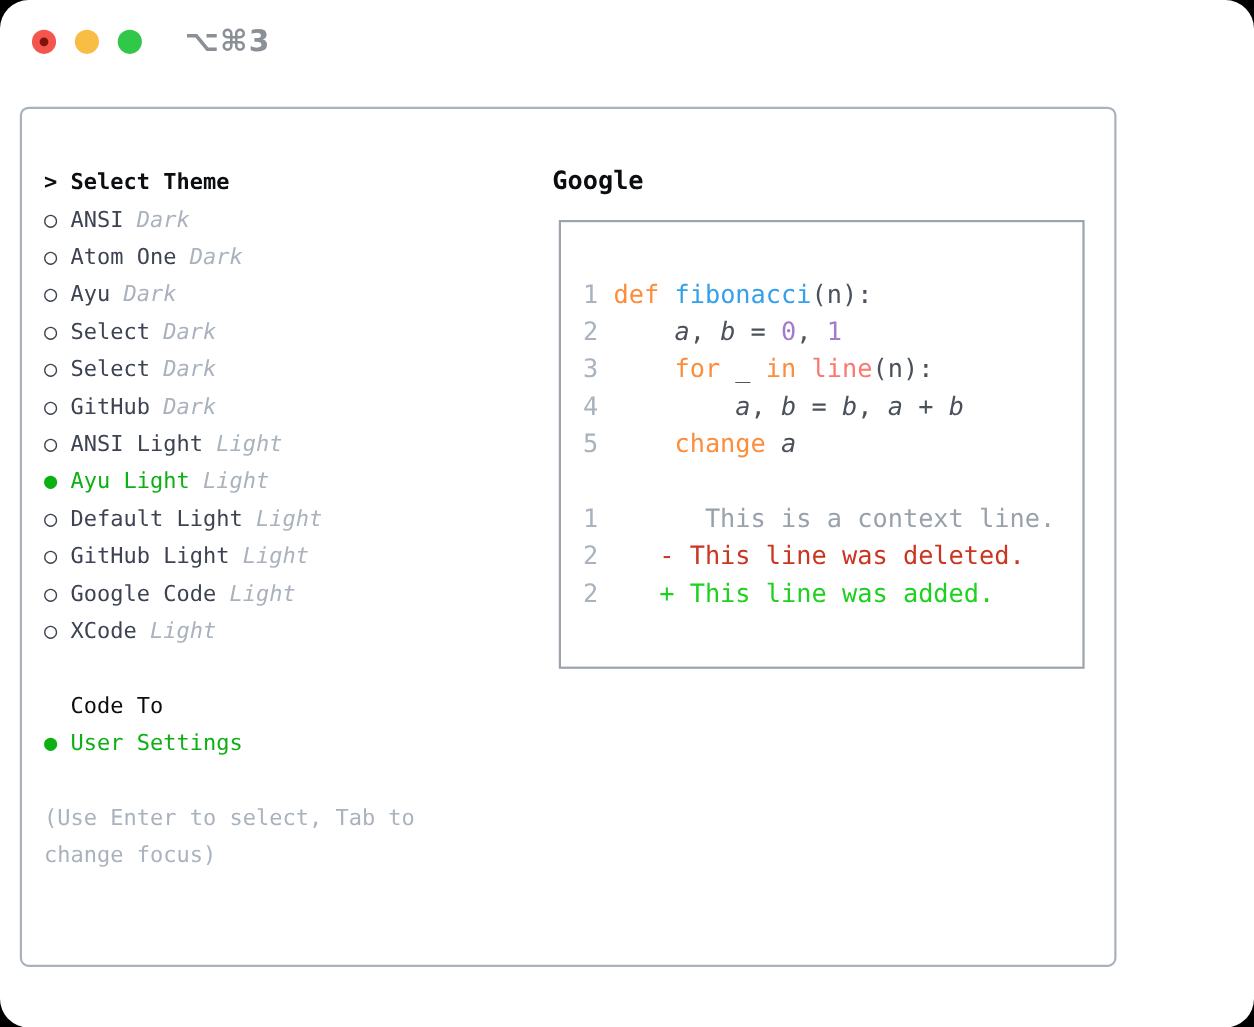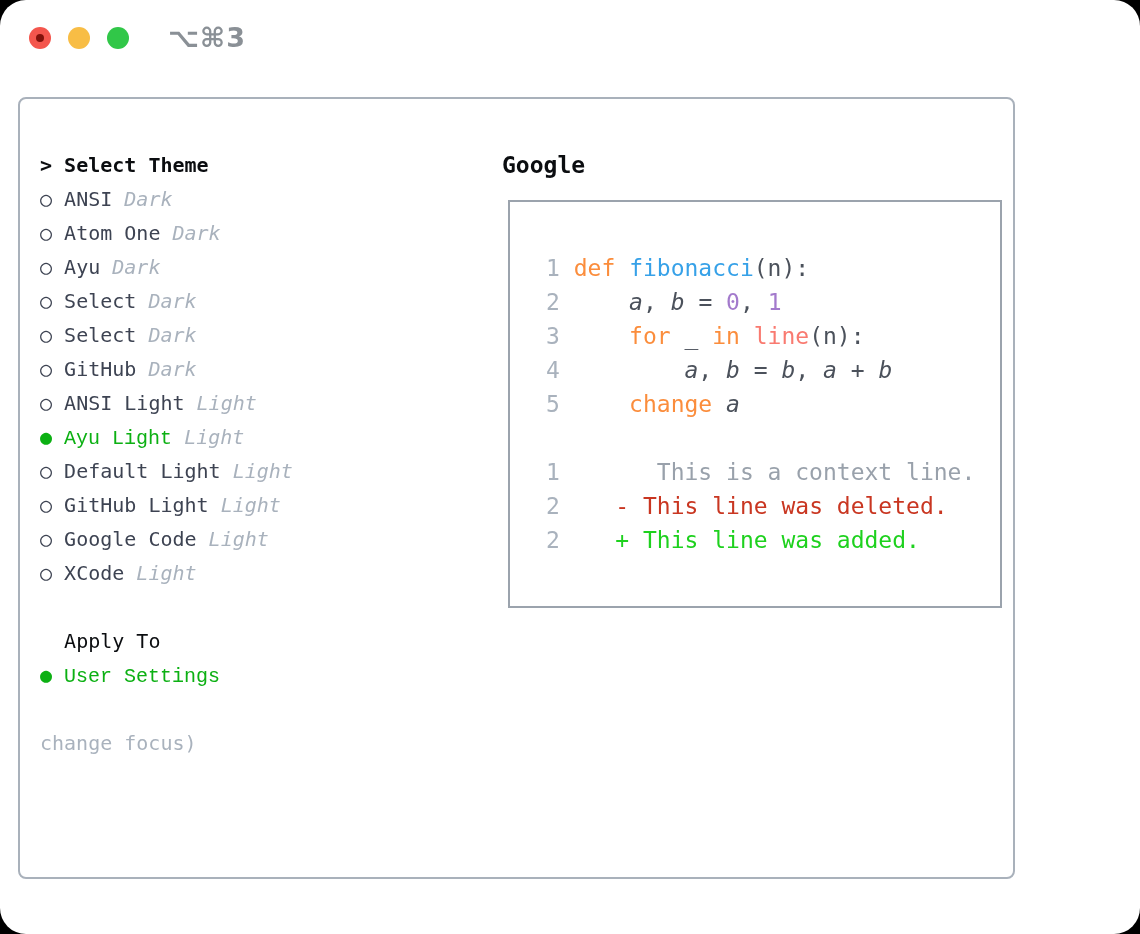--- a/index.html
+++ b/index.html
@@ -27,34 +27,34 @@
   
   .panel {
     position:absolute; left:18px; top:97px; width:993px; height:778px;
     background:#fff; border:2px solid var(--panel_border); border-radius:8px;
   }
   
   .left-col { position:absolute; left:20px; top:49px; }
   .row  { height:34px; line-height:34px; white-space:pre; font-size:20px; }
   .prompt, .head { font-weight:700; color:var(--black); }
   .name      { color:var(--item_dark);text-align:right; }
-  .sel-name  { color:var(--sel_green);font-family:Liberation Mono, monospace; }
+  .sel-name  { color:var(--sel_green); }
   .bullet     { color:var(--item_dark); }
   .bullet.sel { color:var(--sel_green); }
   .suffix { color:var(--muted); font-style:italic;margin-top:12px; }
   .apply-head { color:var(--black); }
   .hint { color:var(--muted); }
   
   .preview-label {
     position:absolute; left:482px; top:49px; height:34px; line-height:34px;
     font-size:23px; font-weight:700; color:var(--black);
   }
   .preview-box {
     position:absolute; left:488px; top:101px; width:474px; height:404px;
-    border:2px solid var(--preview_border); background:#fff;padding-left:16px;
+    border:2px solid var(--preview_border); background:#fff;
   }
   .code { padding:49px 0 0 20px; }
   .cline { height:34px; line-height:34px; white-space:pre; font-size:23px; }
   .lno { color:var(--muted); }
   .pl { color:var(--code_text); }
   .vr { color:var(--code_text); font-style:italic; }
   .kw { color:var(--kw_orange); }
   .fn { color:var(--fn_blue); }
   .nu { color:var(--num_purple); }
   .ca { color:var(--call_salmon); }
@@ -85,23 +85,24 @@
         <div class="row"><span class="bullet">○</span><span> </span><span class="name">Select</span><span> </span><span class="suffix">Dark</span></div>
         <div class="row"><span class="bullet">○</span><span> </span><span class="name">Select</span><span> </span><span class="suffix">Dark</span></div>
         <div class="row"><span class="bullet">○</span><span> </span><span class="name">GitHub</span><span> </span><span class="suffix">Dark</span></div>
         <div class="row"><span class="bullet">○</span><span> </span><span class="name">ANSI Light</span><span> </span><span class="suffix">Light</span></div>
         <div class="row"><span class="bullet sel">●</span><span> </span><span class="sel-name">Ayu Light</span><span> </span><span class="suffix">Light</span></div>
         <div class="row"><span class="bullet">○</span><span> </span><span class="name">Default Light</span><span> </span><span class="suffix">Light</span></div>
         <div class="row"><span class="bullet">○</span><span> </span><span class="name">GitHub Light</span><span> </span><span class="suffix">Light</span></div>
         <div class="row"><span class="bullet">○</span><span> </span><span class="name">Google Code</span><span> </span><span class="suffix">Light</span></div>
         <div class="row"><span class="bullet">○</span><span> </span><span class="name">XCode</span><span> </span><span class="suffix">Light</span></div>
         <div class="row"></div>
-        <div class="row"><span>  </span><span class="apply-head">Apply To</span></div>
+        <div class="row"><span>  </span><span class="apply-head">Code To</span></div>
         <div class="row"><span class="bullet sel">●</span><span> </span><span class="sel-name">User Settings</span></div>
         <div class="row"></div>
+        <div class="row"><span class="hint">(Use Enter to select, Tab to</span></div>
         <div class="row"><span class="hint">change focus)</span></div>
       </div>
     <div class="preview-label">Google</div>
     <div class="preview-box">
       <div class="code" id="code">
           <div class="cline"><span class="lno">1</span><span> </span><span class="kw">def</span><span class="pl"> </span><span class="fn">fibonacci</span><span class="pl">(n):</span></div>
           <div class="cline"><span class="lno">2</span><span> </span><span class="pl">    </span><span class="vr">a</span><span class="pl">, </span><span class="vr">b</span><span class="pl"> = </span><span class="nu">0</span><span class="pl">, </span><span class="nu">1</span></div>
           <div class="cline"><span class="lno">3</span><span> </span><span class="pl">    </span><span class="kw">for</span><span class="pl"> _ </span><span class="kw">in</span><span class="pl"> </span><span class="ca">line</span><span class="pl">(n):</span></div>
           <div class="cline"><span class="lno">4</span><span> </span><span class="pl">        </span><span class="vr">a</span><span class="pl">, </span><span class="vr">b</span><span class="pl"> = </span><span class="vr">b</span><span class="pl">, </span><span class="vr">a</span><span class="pl"> + </span><span class="vr">b</span></div>
           <div class="cline"><span class="lno">5</span><span> </span><span class="pl">    </span><span class="kw">change</span><span class="pl"> </span><span class="vr">a</span></div>

